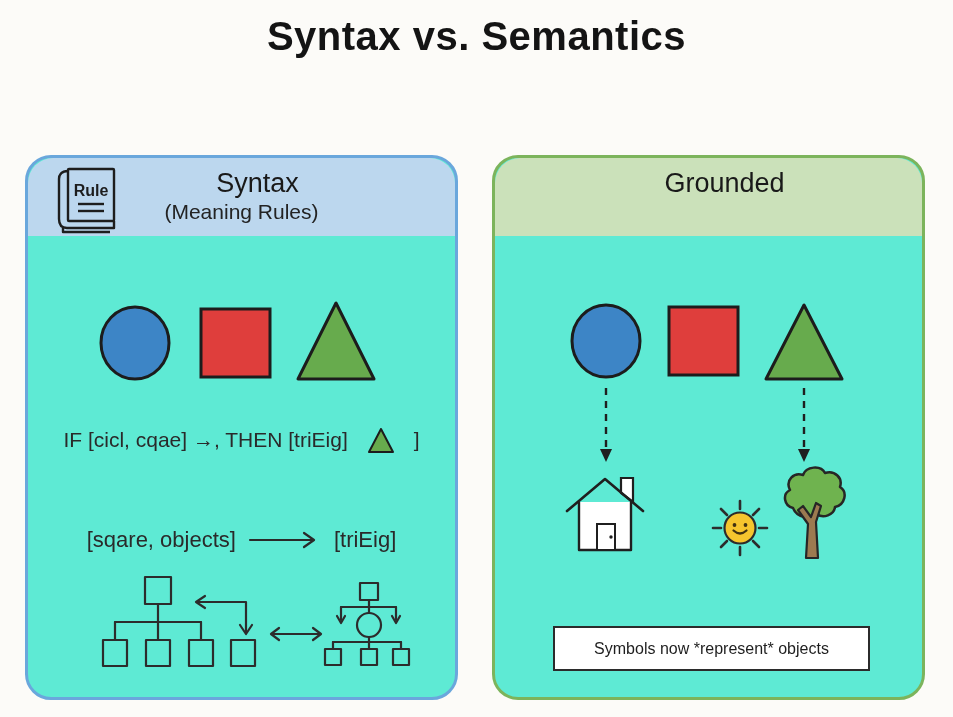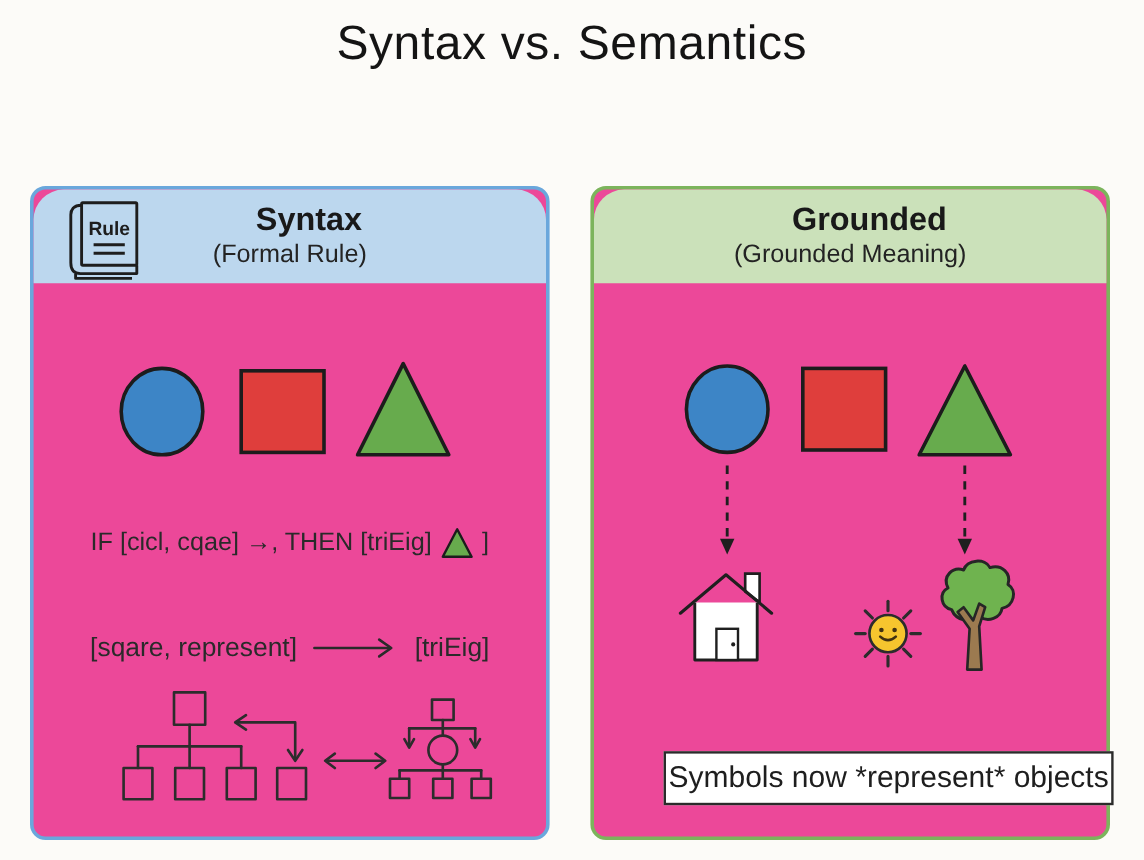--- a/index.html
+++ b/index.html
@@ -2,51 +2,51 @@
 <html><head>
 <meta charset="utf-8">
 <style>
   html,body{margin:0;padding:0;background:#fcfbf8;}
   .canvas{
     position:relative;width:953px;height:717px;background:#fcfbf8;
     font-family:"Liberation Sans",sans-serif;overflow:hidden;color:#1c1c1c;
   }
   .main-title{
     position:absolute;top:14px;left:0;width:100%;margin:0;text-align:center;
-    font-size:40px;font-weight:400;color:#141414;letter-spacing:0.5px;
+    font-size:40px;font-weight:700;color:#141414;letter-spacing:0.5px;
   }
   .panel{
-    position:absolute;top:155px;width:433px;height:545px;background:#ec4899;
-    border-radius:13px;box-sizing:border-box;padding-left:24px;
+    position:absolute;top:155px;width:433px;height:545px;background:#5eead4;
+    border-radius:26px;box-sizing:border-box;padding-left:24px;
   }
   .panel-syntax{left:25px;border:3px solid #6aa7dc;}
   .panel-semantics{left:492px;border:3px solid #7cb45c;}
   .panel-header{
     position:absolute;top:0;left:0;right:0;height:78px;
     border-radius:25px 25px 0 0;text-align:center;padding-top:10px;box-sizing:border-box;
   }
   .panel-syntax .panel-header{background:#bcd7ee;}
   .panel-semantics .panel-header{background:#cbe1ba;}
-  .panel-title{font-size:27px;font-weight:700;color:#191919;line-height:1.15;margin-left:32px;}
+  .panel-title{font-size:27px;font-weight:400;color:#191919;line-height:1.15;margin-left:32px;}
   .panel-subtitle{font-size:21px;color:#232323;line-height:1.25;}
   .book-icon{position:absolute;left:22px;top:7px;}
   .shape{position:absolute;}
   .rule-line{
     position:absolute;left:0;right:0;display:flex;justify-content:center;
     align-items:center;color:#2a2a2a;white-space:pre;
   }
-  .rule-1{top:280px;font-size:21px;gap:6px;}
+  .rule-1{top:268px;font-size:21px;gap:18px;}
   .rule-2{top:369px;font-size:22px;gap:12px;}
   .trees{position:absolute;left:70px;top:412px;}
   .ground-arrow{position:absolute;}
   .caption-box{
-    position:absolute;left:58px;top:468px;width:375px;height:45px;
+    position:absolute;left:58px;top:468px;width:317px;height:45px;
     border:2.5px solid #2b2b2b;background:#fff;box-sizing:border-box;
     display:flex;align-items:center;justify-content:center;
-    font-size:25px;color:#1e1e1e;
+    font-size:16px;color:#1e1e1e;
   }
 </style>
 </head>
 <body>
 
 <div class="canvas">
 
   <h1 class="main-title">Syntax vs. Semantics</h1>
 
   <section class="panel panel-syntax">
@@ -59,21 +59,21 @@
             <path d="M13 63 L13 67 L60 67"></path>
             <rect x="18" y="4" width="46" height="52" rx="1" fill="none"></rect>
             <path d="M28 39 L54 39"></path>
             <path d="M28 46 L54 46"></path>
           </g>
           <text x="41" y="31" text-anchor="middle" font-size="16" font-weight="700" fill="#1d1d1d">Rule</text>
         </svg>
       </span>
       <div>
         <div class="panel-title">Syntax</div>
-        <div class="panel-subtitle">(Formal Rule)</div>
+        <div class="panel-subtitle">(Meaning Rules)</div>
       </div>
     </header>
 
     <svg class="shape" style="left:68px;top:145px" width="78" height="80" viewBox="0 0 78 80">
       <ellipse cx="39" cy="40" rx="34" ry="36" stroke="#1c1c1c" stroke-width="3" fill="#3d85c6"></ellipse>
     </svg>
     <svg class="shape" style="left:170px;top:148px" width="75" height="74" viewBox="0 0 75 74">
       <rect x="3" y="3" width="69" height="68" stroke="#1c1c1c" stroke-width="3" fill="#df3e3c"></rect>
     </svg>
     <svg class="shape" style="left:266px;top:142px" width="84" height="82" viewBox="0 0 84 82">
@@ -82,21 +82,21 @@
 
     <div class="rule-line rule-1">
       <span>IF [cicl, cqae] →, THEN [triEig]</span>
       <svg width="30" height="28" viewBox="0 0 30 28">
         <polygon points="15,3 3,26 27,26" stroke="#1c1c1c" stroke-width="2" stroke-linejoin="round" fill="#67ab4d"></polygon>
       </svg>
       <span>]</span>
     </div>
 
     <div class="rule-line rule-2">
-      <span>[sqare, represent]</span>
+      <span>[sqare, objects]</span>
       <svg width="74" height="18" viewBox="0 0 74 18">
         <g fill="none" stroke="#2a2a2a" stroke-width="2.2" stroke-linecap="round" stroke-linejoin="round">
           <path d="M2 9 L64 9"></path>
           <path d="M56 2 L66 9 L56 16"></path>
         </g>
       </svg>
       <span>[triEig]</span>
     </div>
 
     <svg class="trees" width="330" height="105" viewBox="0 0 330 105">
@@ -139,21 +139,20 @@
         <rect x="295" y="79" width="16" height="16"></rect>
       </g>
     </svg>
   </section>
 
   <section class="panel panel-semantics">
 
     <header class="panel-header">
       <div>
         <div class="panel-title">Grounded</div>
-        <div class="panel-subtitle">(Grounded Meaning)</div>
       </div>
     </header>
 
     <svg class="shape" style="left:72px;top:143px" width="78" height="80" viewBox="0 0 78 80">
       <ellipse cx="39" cy="40" rx="34" ry="36" stroke="#1c1c1c" stroke-width="3" fill="#3d85c6"></ellipse>
     </svg>
     <svg class="shape" style="left:171px;top:146px" width="75" height="74" viewBox="0 0 75 74">
       <rect x="3" y="3" width="69" height="68" stroke="#1c1c1c" stroke-width="3" fill="#df3e3c"></rect>
     </svg>
     <svg class="shape" style="left:267px;top:144px" width="84" height="80" viewBox="0 0 84 80">

